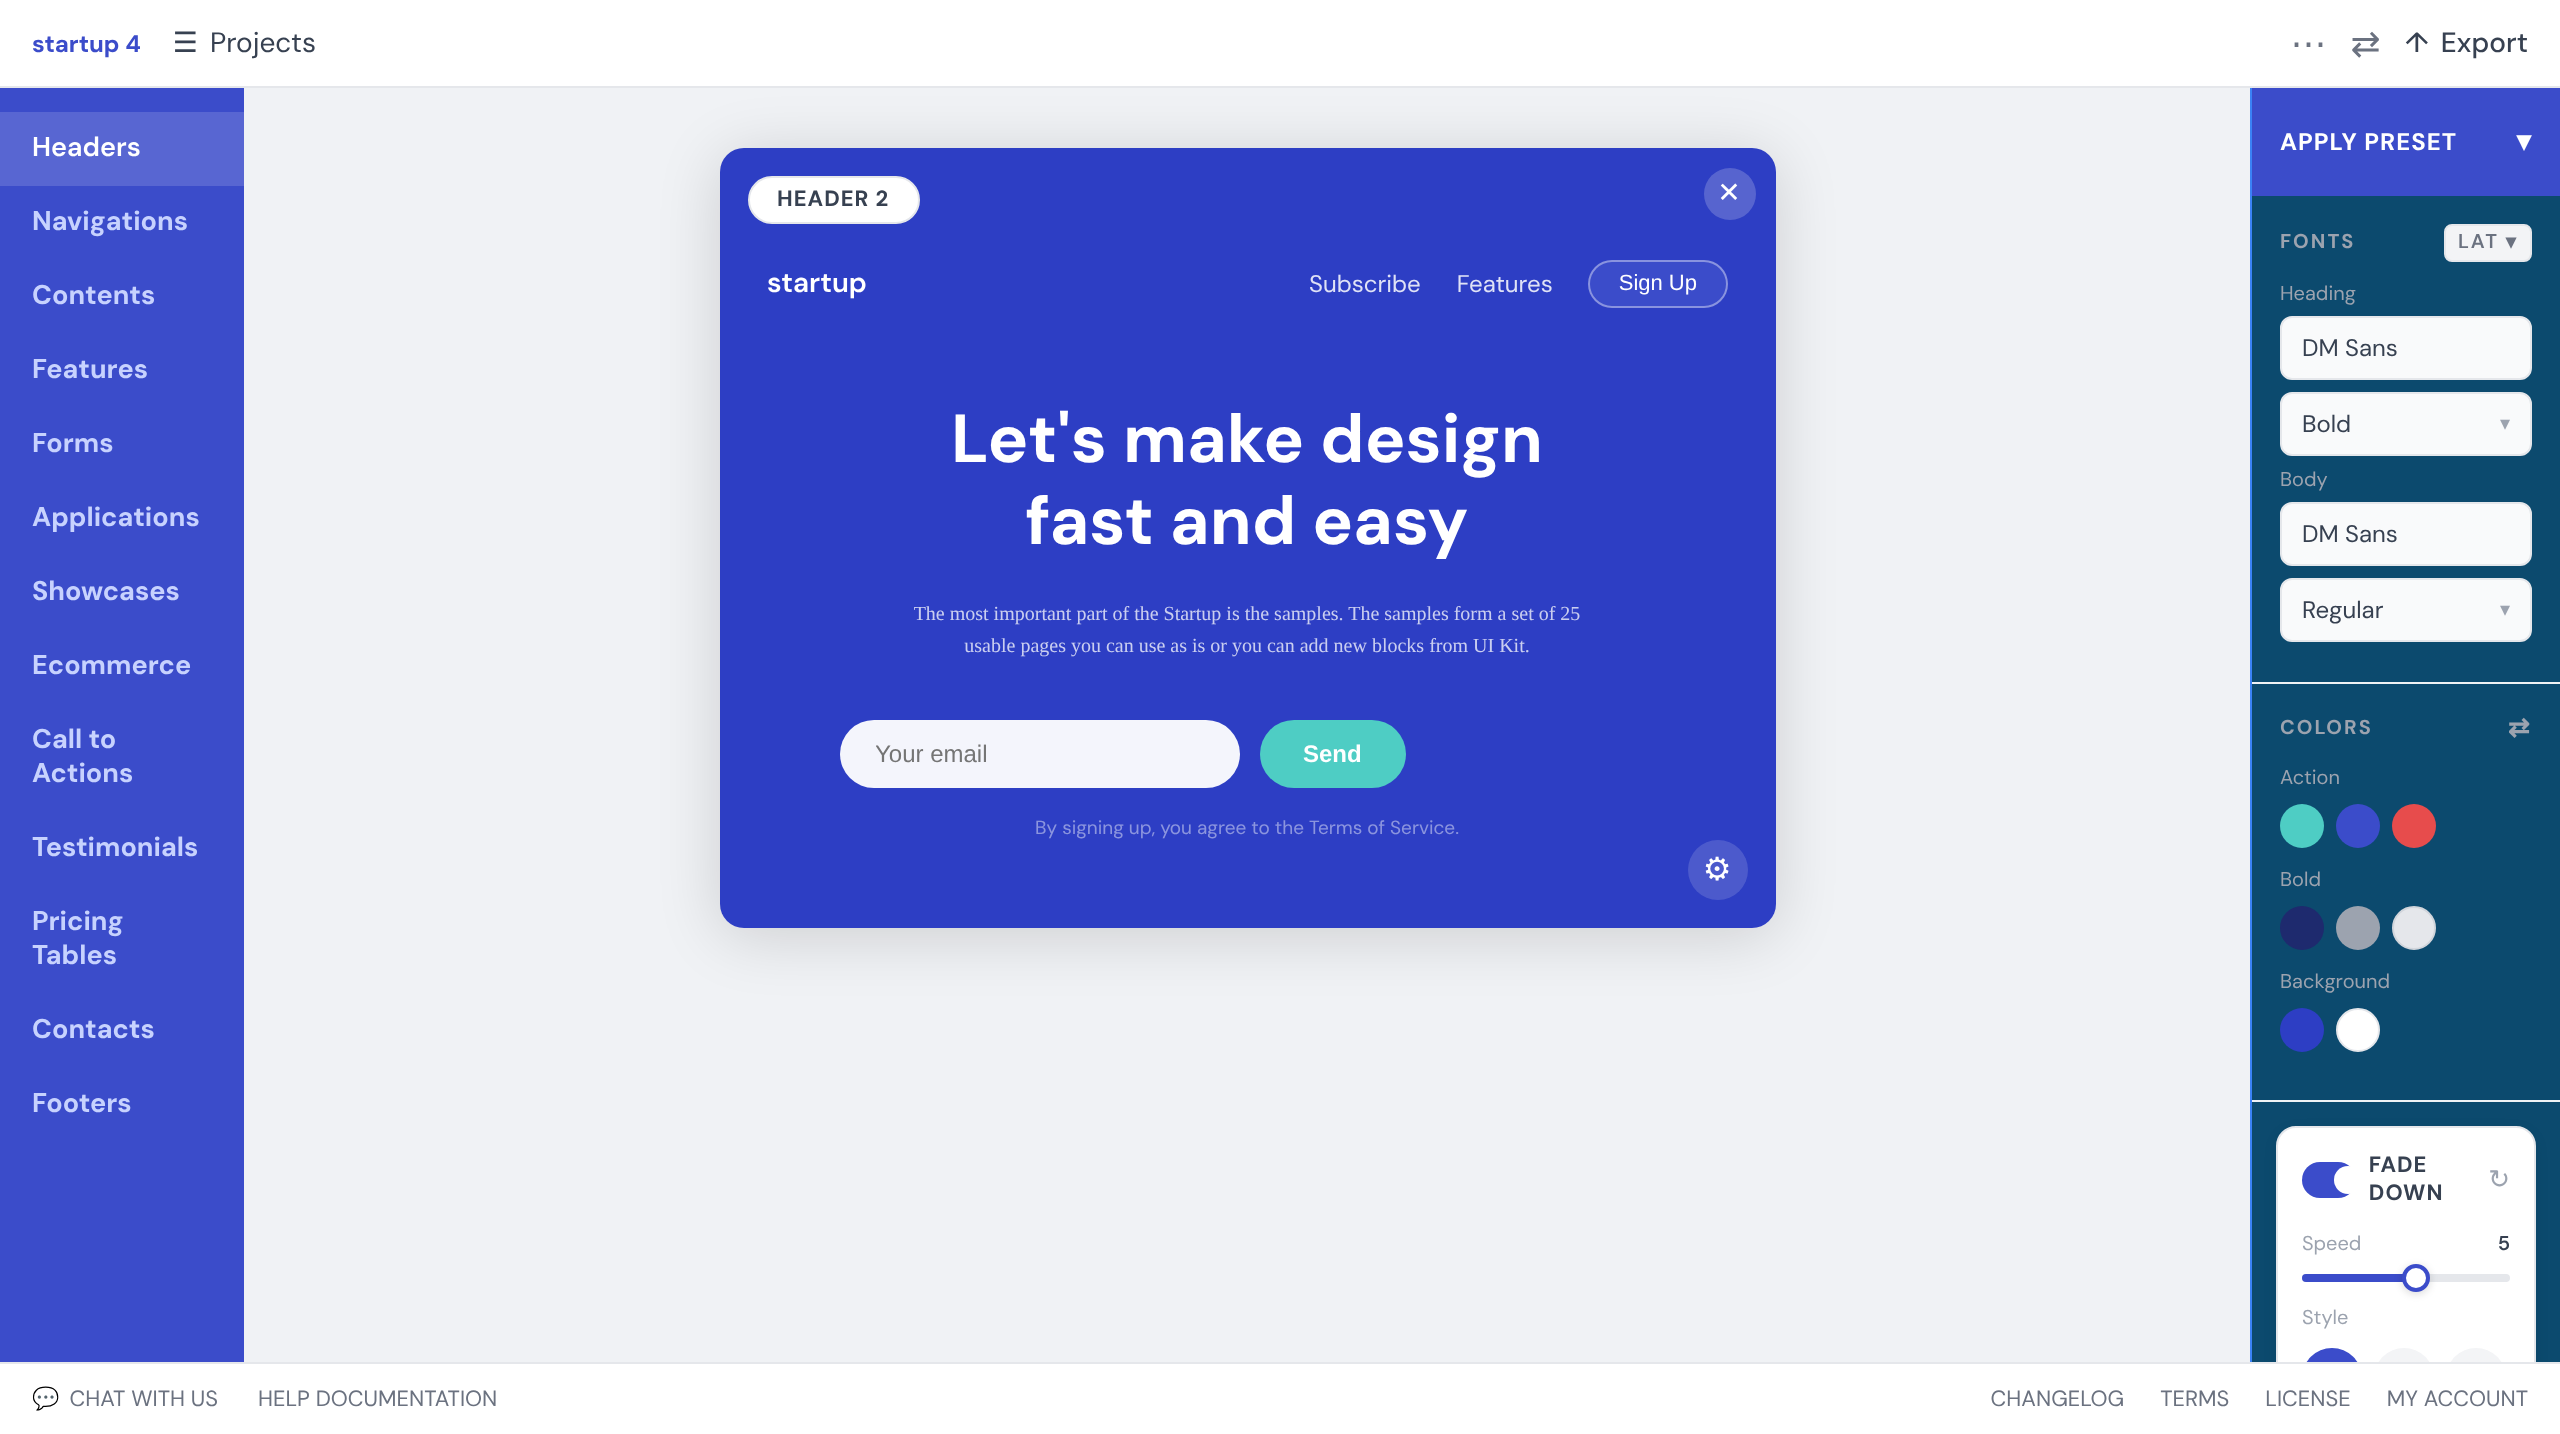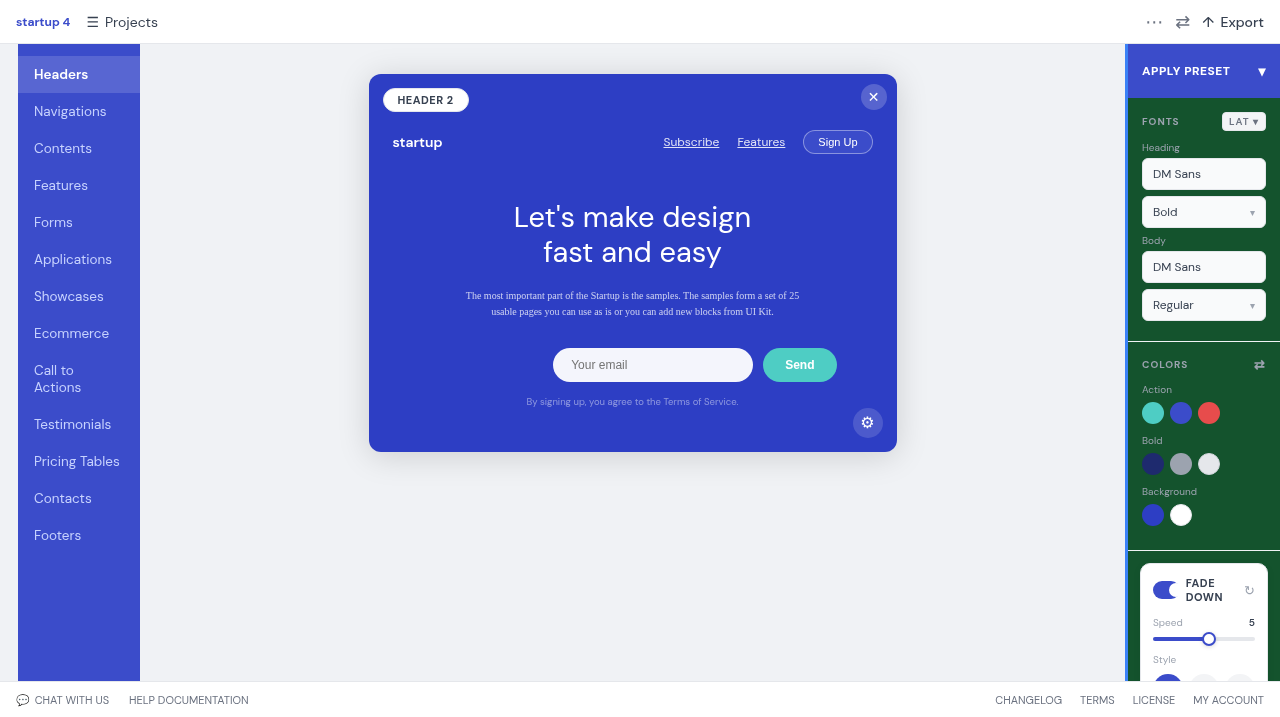--- a/index.html
+++ b/index.html
@@ -22,39 +22,39 @@
     .projects-btn { display: flex; align-items: center; gap: 6px; font-size: 14px; color: #374151; cursor: pointer; }
     .topbar-right { display: flex; align-items: center; gap: 12px; }
     .topbar-icon { color: #6b7280; cursor: pointer; font-size: 18px; }
     .export-btn { display: flex; align-items: center; gap: 6px; font-size: 14px; color: #374151; cursor: pointer; font-weight: 500; }
 
     
     .main-layout {
       display: flex;
       flex: 1;
       overflow: hidden;
-      padding-left: 18px;
     }
 
     
     .sidebar {
       width: 122px;
       background: #3b4cca;
       display: flex;
       flex-direction: column;
       padding: 12px 0;
       flex-shrink: 0;
     }
     .sidebar-item {
       padding: 10px 16px;
       color: #c7d2fe;
       font-size: 13.5px;
       cursor: pointer;
       border-radius: 0;
       transition: background 0.15s;
+      font-weight: bold;
     }
     .sidebar-item.active { background: rgba(255,255,255,0.15); color: #fff; font-weight: 600; }
 
     
     .canvas-area {
       flex: 1;
       display: flex;
       align-items: flex-start;
       justify-content: center;
       padding: 30px 20px;
@@ -117,55 +117,55 @@
     
     .preview-nav {
       display: flex;
       align-items: center;
       justify-content: space-between;
       padding: 16px 24px;
       padding-top: 56px;
     }
     .preview-brand { color: #fff; font-size: 14px; font-weight: 600; }
     .preview-nav-links { display: flex; align-items: center; gap: 18px; }
-    .preview-nav-link { color: rgba(255,255,255,0.85); font-size: 12px; cursor: pointer; text-decoration: underline; }
+    .preview-nav-link { color: rgba(255,255,255,0.85); font-size: 12px; cursor: pointer; }
     .preview-signup-btn {
       background: #3b4cca;
       color: #fff;
       border: 1.5px solid rgba(255,255,255,0.4);
       border-radius: 20px;
       padding: 5px 14px;
       font-size: 11px;
       cursor: pointer;
     }
 
     
     .preview-hero {
       text-align: center;
       padding: 30px 60px 20px;
     }
     .preview-hero h1 {
-      font-size: 29px;
-      font-weight: 400;
+      font-size: 34px;
+      font-weight: 700;
       color: #fff;
       line-height: 1.2;
       margin-bottom: 18px;
     }
     .preview-hero p {
       font-size: 10px;
       color: rgba(255,255,255,0.75);
       line-height: 1.6;
       max-width: 340px;
       margin: 0 auto 28px;
       font-family: Liberation Serif, serif;
     }
     .preview-form {
       display: flex;
       align-items: center;
-      justify-content: flex-end;
+      justify-content: flex-start;
       gap: 10px;
       margin-bottom: 14px;
     }
     .preview-email-input {
       background: rgba(255,255,255,0.95);
       border: none;
       border-radius: 24px;
       padding: 10px 18px;
       font-size: 12px;
       color: #9ca3af;
@@ -184,22 +184,22 @@
     }
     .preview-terms {
       font-size: 9.5px;
       color: rgba(255,255,255,0.45);
       margin-bottom: 24px;
     }
 
     
     .right-panel {
       width: 155px;
-      background: #14532d;
-      border-left: 3px solid #3b82f6;
+      background: #0c4a6e;
+      border-left: 1px solid #3b82f6;
       display: flex;
       flex-direction: column;
       overflow-y: auto;
       flex-shrink: 0;
     }
 
     
     .apply-preset-btn {
       background: #3b4cca;
       color: #fff;

